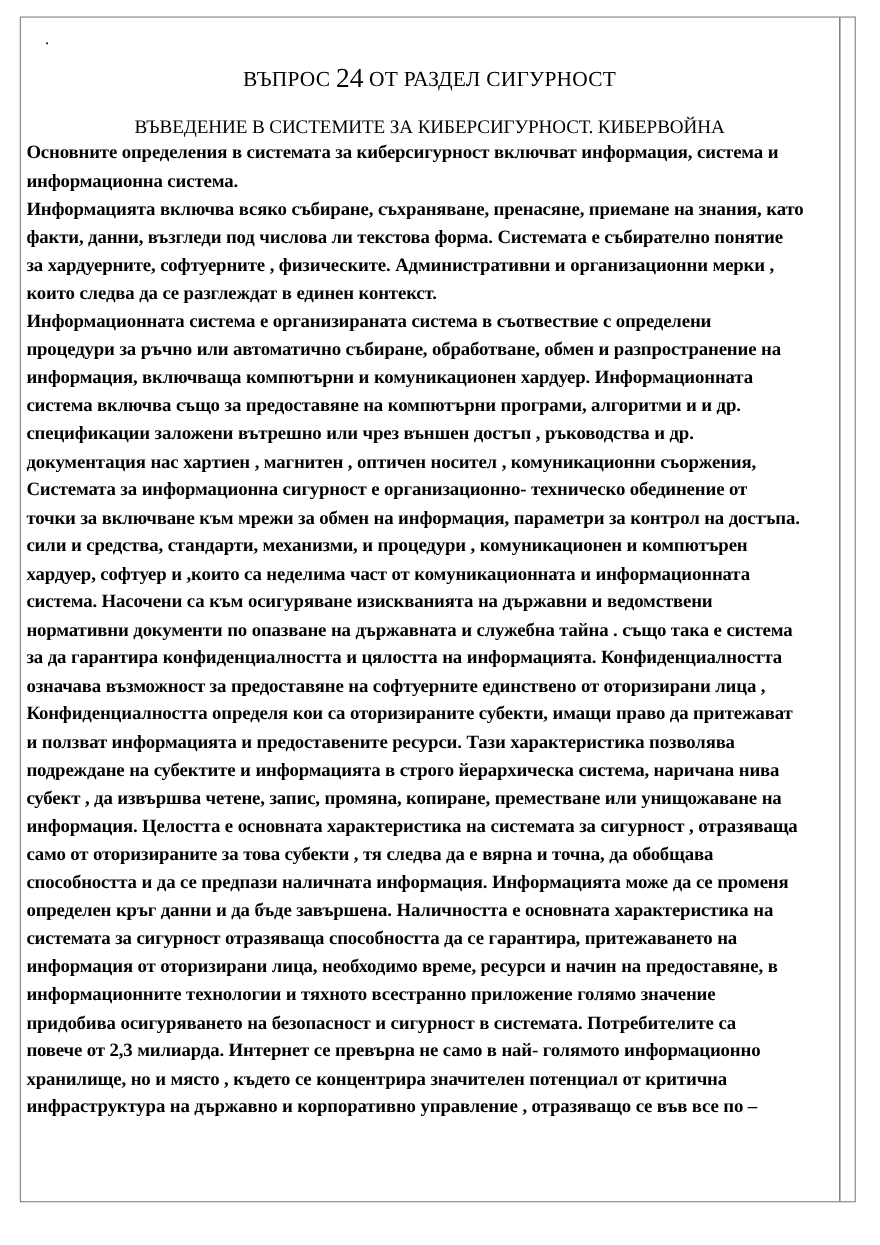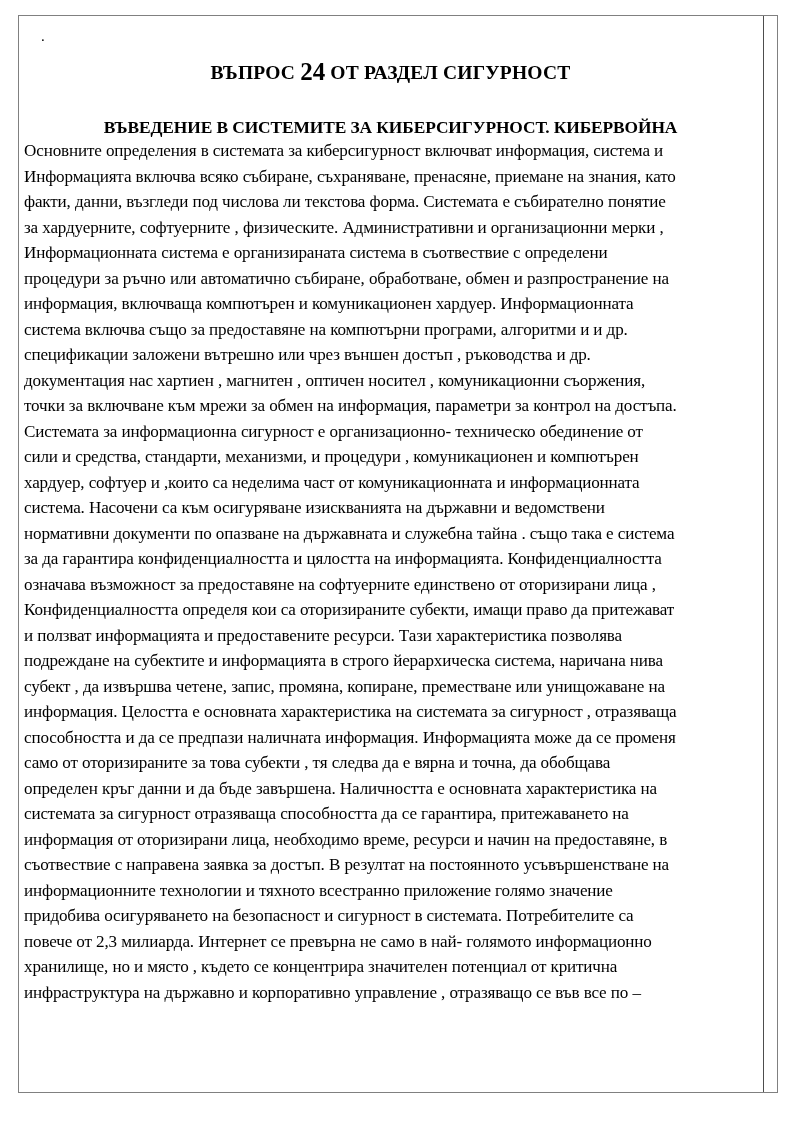--- a/index.html
+++ b/index.html
@@ -64,54 +64,55 @@
     box-sizing: border-box;
     letter-spacing: 0;
   }
 
   .doc-body {
     padding: 0 4px 0 3px;
   }
 
   .title-main {
     text-align: center;
-    font-weight: bold;
+    font-weight: normal;
     font-variant: small-caps;
     font-size: 19.5px;
     line-height: 24px;
     margin: 18px 0 0 0;
     letter-spacing: 0.2px;
     white-space: nowrap;
   }
   .title-main .num {
     font-variant: normal;
     font-size: 25px;
     line-height: 24px;
     letter-spacing: 0;
     vertical-align: -1px;
   }
 
   .title-sub {
     text-align: center;
-    font-weight: bold;
+    font-weight: normal;
     font-size: 17.4px;
     line-height: 21px;
-    margin: 32px 0 0 0;
+    margin: 20px 0 0 0;
     letter-spacing: -0.1px;
     white-space: nowrap;
   }
 
   
   .body-text {
     margin: 0;
     padding: 0 0 0 2px;
     font-size: 17.1px;
     line-height: 25.5px;
     letter-spacing: -0.15px;
     word-spacing: 0.1px;
+    font-weight: bold;
   }
   .body-text .ln {
     display: block;
     white-space: nowrap;
   }
 </style>
 </head>
 <body>
 
 <div class="page">
@@ -123,48 +124,49 @@
       <span class="stray-dot">.</span>
 
       <div class="doc-body">
 
         <h1 class="title-main"><span>ВЪПРОС</span> <span class="num">24</span> <span>ОТ РАЗДЕЛ СИГУРНОСТ</span></h1>
 
         <h2 class="title-sub">ВЪВЕДЕНИЕ В СИСТЕМИТЕ ЗА КИБЕРСИГУРНОСТ. КИБЕРВОЙНА</h2>
 
         <div class="body-text">
             <span class="ln">Основните определения в системата за киберсигурност включват информация, система и</span>
+            <span class="ln">информационна система.</span>
             <span class="ln">Информацията включва всяко събиране, съхраняване, пренасяне, приемане на знания, като</span>
             <span class="ln">факти, данни, възгледи под числова ли текстова форма. Системата е събирателно понятие</span>
             <span class="ln">за хардуерните, софтуерните , физическите. Административни и организационни мерки ,</span>
+            <span class="ln">които следва да се разглеждат в единен контекст.</span>
             <span class="ln">Информационната система е организираната система в съотвествие с определени</span>
             <span class="ln">процедури за ръчно или автоматично събиране, обработване, обмен и разпространение на</span>
-            <span class="ln">информация, включваща компютърен и комуникационен хардуер. Информационната</span>
+            <span class="ln">информация, включваща компютърни и комуникационен хардуер. Информационната</span>
             <span class="ln">система включва също за предоставяне на компютърни програми, алгоритми и и др.</span>
             <span class="ln">спецификации заложени вътрешно или чрез външен достъп , ръководства и др.</span>
             <span class="ln">документация нас хартиен , магнитен , оптичен носител , комуникационни съоржения,</span>
+            <span class="ln">Системата за информационна сигурност  е организационно- техническо обединение от</span>
             <span class="ln">точки за включване към мрежи за обмен на информация, параметри за контрол на достъпа.</span>
-            <span class="ln">Системата за информационна сигурност  е организационно- техническо обединение от</span>
             <span class="ln">сили и средства, стандарти, механизми, и процедури , комуникационен и компютърен</span>
             <span class="ln">хардуер, софтуер и ,които са неделима част от комуникационната и информационната</span>
             <span class="ln">система. Насочени са към осигуряване  изискванията на държавни и ведомствени</span>
             <span class="ln">нормативни документи по опазване  на държавната и служебна тайна . също така е система</span>
             <span class="ln">за да гарантира конфиденциалността и цялостта на информацията. Конфиденциалността</span>
             <span class="ln">означава възможност за предоставяне на софтуерните единствено от оторизирани лица ,</span>
             <span class="ln">Конфиденциалността определя кои са оторизираните субекти, имащи право да притежават</span>
             <span class="ln">и ползват информацията и предоставените ресурси. Тази характеристика позволява</span>
             <span class="ln">подреждане на субектите и информацията в строго йерархическа  система, наричана  нива</span>
             <span class="ln">субект , да извършва четене, запис, промяна, копиране, преместване или унищожаване на</span>
             <span class="ln">информация. Целостта е основната характеристика на системата за сигурност , отразяваща</span>
+            <span class="ln">само от оторизираните за това субекти , тя следва да е вярна и точна, да обобщава</span>
             <span class="ln">способността и да се предпази наличната информация. Информацията може да се променя</span>
-            <span class="ln">само от оторизираните за това субекти , тя следва да е вярна и точна, да обобщава</span>
             <span class="ln">определен кръг данни и да бъде завършена. Наличността е основната характеристика на</span>
             <span class="ln">системата за сигурност отразяваща способността да се гарантира, притежаването на</span>
             <span class="ln">информация от оторизирани лица, необходимо време, ресурси и начин на предоставяне, в</span>
-            <span class="ln">съотвествие с направена заявка за достъп. В резултат на постоянното усъвършенстване на</span>
             <span class="ln">информационните технологии и тяхното всестранно приложение голямо значение</span>
             <span class="ln">придобива осигуряването на безопасност и сигурност в системата. Потребителите са</span>
             <span class="ln">повече от 2,3 милиарда. Интернет се превърна не само в най- голямото информационно</span>
             <span class="ln">хранилище, но и място , където се концентрира значителен потенциал от критична</span>
             <span class="ln">инфраструктура на държавно и корпоративно управление , отразяващо се във все по –</span>
           </div>
 
       </div>
     </div>
 

